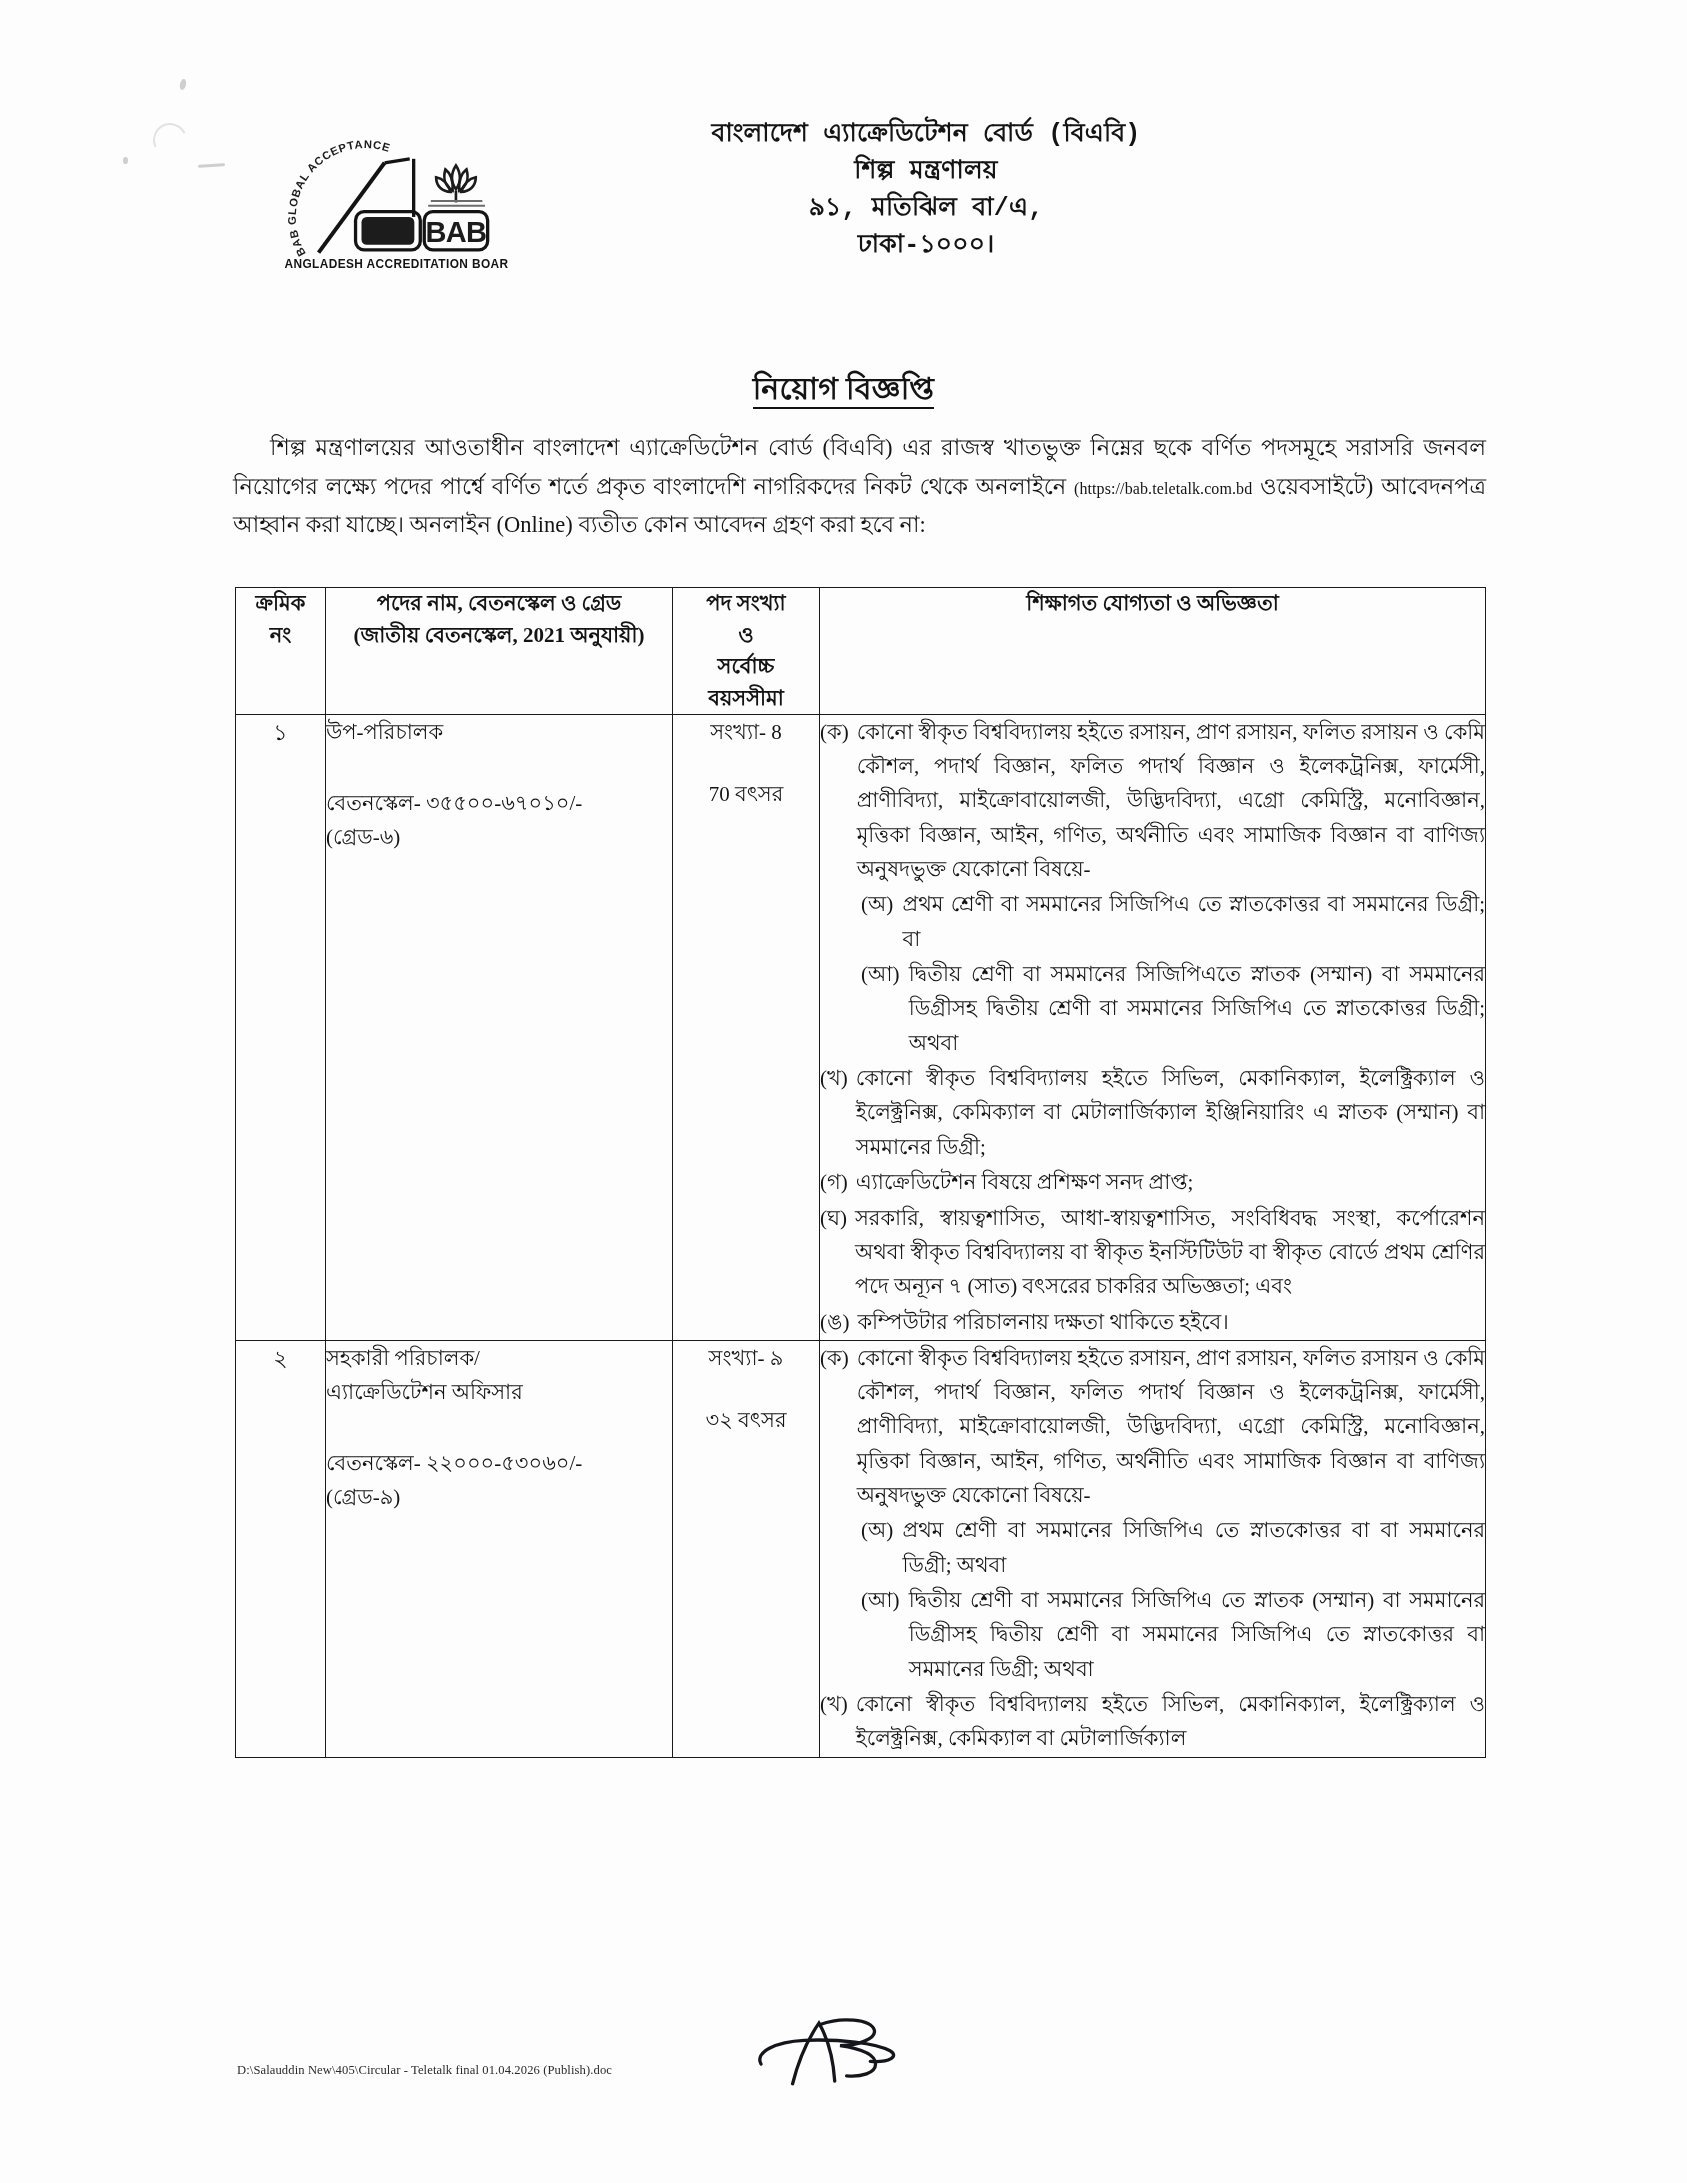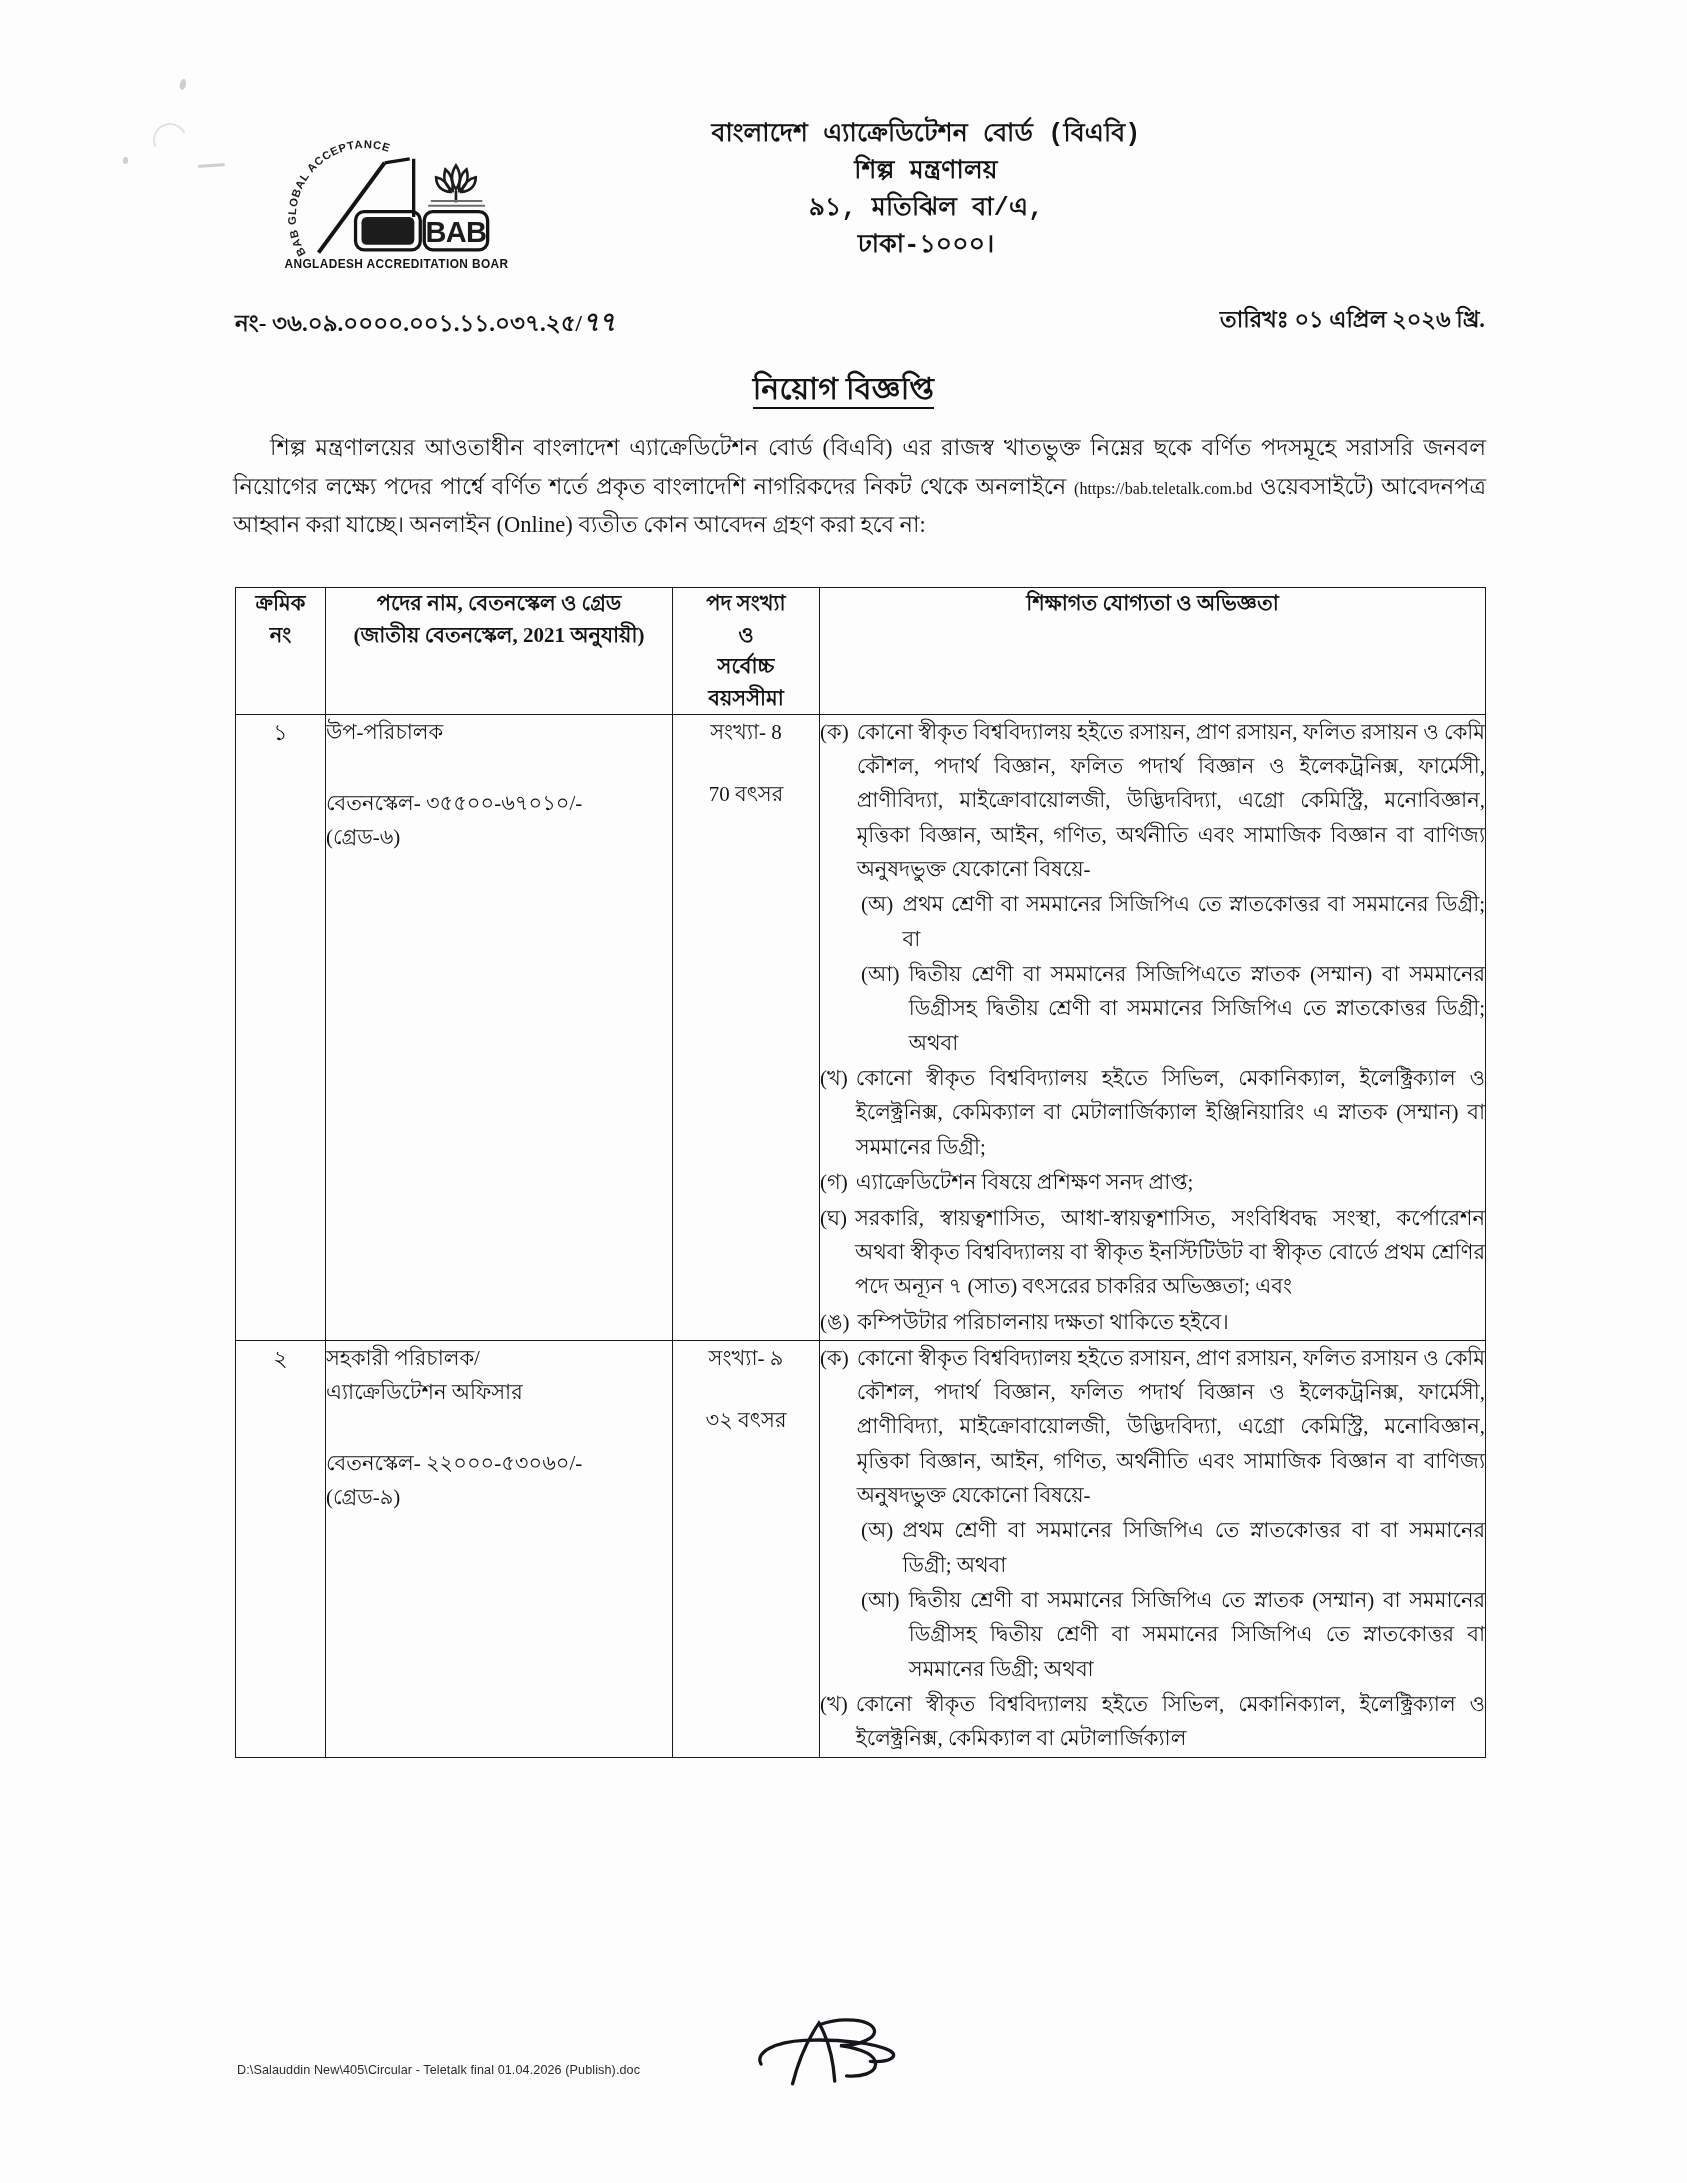--- a/index.html
+++ b/index.html
@@ -206,21 +206,21 @@
     position: absolute;
     left: 734px;
     top: 2010px;
     width: 212px;
     height: 79px;
   }
   .footer-path {
     position: absolute;
     left: 237px;
     top: 2063px;
-    font-family: Liberation Sans, sans-serif;
+    font-family: Liberation Serif, serif;
     font-size: 12.6px;
     color: #2b2b2b;
     letter-spacing: 0.1px;
     white-space: nowrap;
   }
 </style>
 </head>
 <body>
 
 <div class="page">
@@ -272,24 +272,20 @@
     </div>
 
     <div class="org-block">
       <div class="org-line">বাংলাদেশ এ্যাক্রেডিটেশন বোর্ড (বিএবি)</div>
       <div class="org-line">শিল্প মন্ত্রণালয়</div>
       <div class="org-line">৯১, মতিঝিল বা/এ,</div>
       <div class="org-line">ঢাকা-১০০০।</div>
     </div>
   </div>
 
-  <div class="refrow">
-    <div class="ref-no"><span>নং- ৩৬.০৯.০০০০.০০১.১১.০৩৭.২৫/</span><span class="ref-hand">৭৭</span></div>
-    <div class="ref-date">তারিখঃ ০১ এপ্রিল ২০২৬ খ্রি.</div>
-  </div>
 
   <div class="doc-title"><span class="u">নিয়োগ বিজ্ঞপ্তি</span></div>
 
   <div class="intro"><span>শিল্প মন্ত্রণালয়ের আওতাধীন বাংলাদেশ এ্যাক্রেডিটেশন বোর্ড (বিএবি) এর রাজস্ব খাতভুক্ত নিম্নের ছকে বর্ণিত পদসমূহে সরাসরি জনবল নিয়োগের লক্ষ্যে পদের পার্শ্বে বর্ণিত শর্তে প্রকৃত বাংলাদেশি নাগরিকদের নিকট থেকে অনলাইনে</span> <span class="mono-url">(https://bab.teletalk.com.bd</span><span> ওয়েবসাইটে) আবেদনপত্র আহ্বান করা যাচ্ছে। অনলাইন (Online) ব্যতীত কোন আবেদন গ্রহণ করা হবে না:</span></div>
 
   <table class="tbl">
     <colgroup>
       <col class="c-sl">
         <col class="c-post">
         <col class="c-count">

